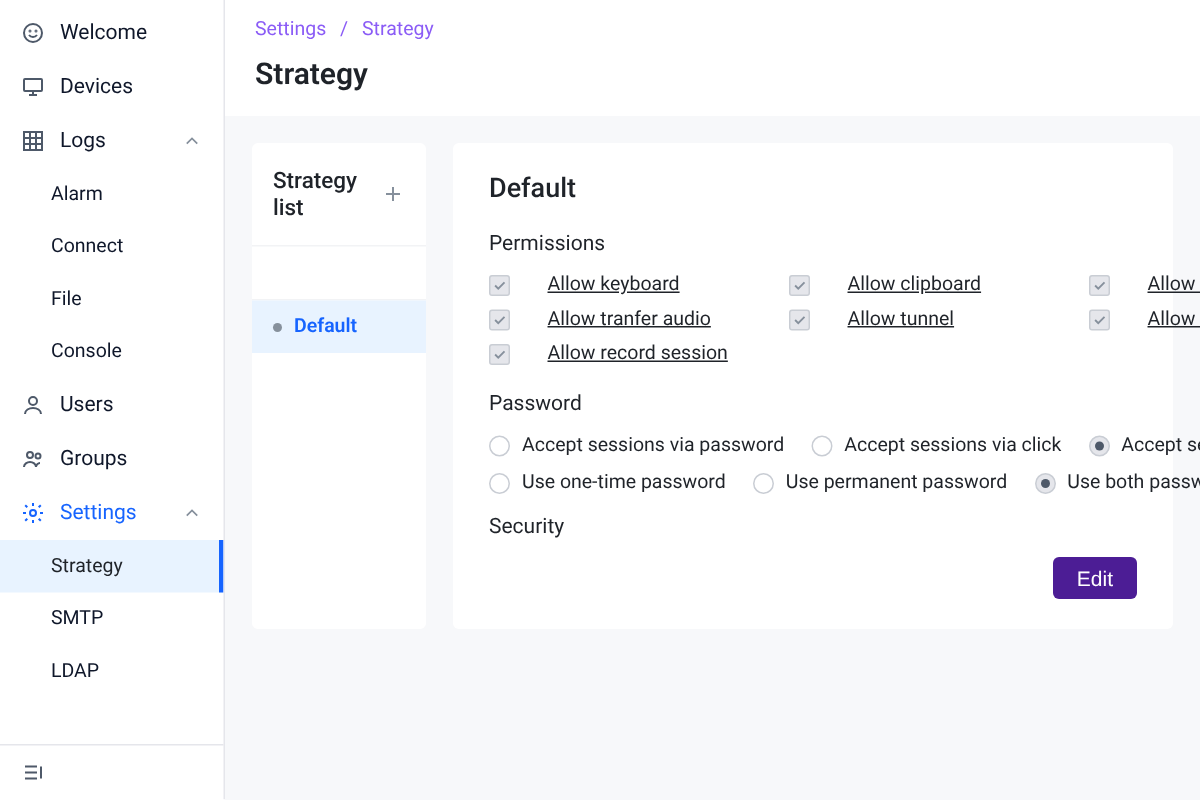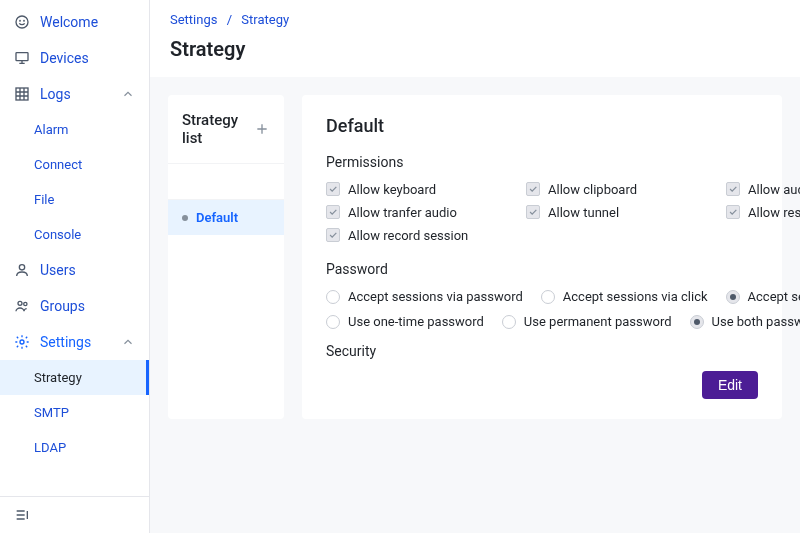--- a/index.html
+++ b/index.html
@@ -1,50 +1,50 @@
 <!DOCTYPE html>
 <html><head>
 <meta charset="utf-8">
 <style>
 * { box-sizing: border-box; margin: 0; padding: 0; }
 body { font-family: -apple-system, BlinkMacSystemFont, "Segoe UI", Roboto, sans-serif; font-size: 14px; color: #1f2329; background: #fff; }
 .app { display: flex; height: 533px; width: 800px; overflow: hidden; }
 .sidebar { width: 150px; border-right: 1px solid #e5e6eb; display: flex; flex-direction: column; background: #fff; }
 .sidebar-scroll { flex: 1; overflow-y: auto; padding-top: 4px; }
-.nav-item { display: flex; align-items: center; gap: 10px; padding: 10px 14px; cursor: pointer; font-size: 14px; color: #1d4ed8; position: relative; }
+.nav-item { display: flex; align-items: center; gap: 10px; padding: 10px 14px; cursor: pointer; font-size: 14px; color: #0f172a; position: relative; }
 .nav-item.sub { padding-left: 34px; font-size: 13px; }
 .nav-item.active-blue { color: #1664ff; }
 .nav-item.active { background: #e8f3ff; color: #1f2329; font-weight: 400; }
 .nav-item.active::after { content:''; position:absolute; right:0; top:0; bottom:0; width:3px; background:#1664ff; }
 .nav-item .icon { width: 16px; height: 16px; display: inline-flex; align-items: center; justify-content: center; color: #4e5969; flex-shrink:0; }
 .nav-item.active-blue .icon { color: #1664ff; }
 .nav-item .chev { margin-left: auto; width: 14px; height: 14px; color: #86909c; }
 .sidebar-bottom { border-top: 1px solid #e5e6eb; padding: 10px 14px; display:flex; }
 .sidebar-bottom .icon { width:16px; height:16px; color:#4e5969; }
 
 .main { flex: 1; display: flex; flex-direction: column; overflow: hidden; }
-.breadcrumb { padding: 12px 20px 0 20px; font-size: 13px; color: #1d4ed8; }
+.breadcrumb { padding: 12px 20px 0 20px; font-size: 13px; color: #8b5cf6; }
 .breadcrumb .sep { margin: 0 6px; }
 .page-title { padding: 10px 20px 16px 20px; font-size: 20px; font-weight: 600; color:#1f2329; }
 .content { flex:1; background: #f7f8fa; padding: 18px; overflow: auto; }
 .panel-row { display: flex; gap: 18px; }
 .strategy-list { width: 155px; background: #fff; border-radius: 4px; overflow: hidden; }
 .sl-header { display:flex; align-items:center; justify-content:space-between; padding: 16px 14px; font-size: 15px; font-weight: 500; border-bottom: 1px solid #f2f3f5; }
 .sl-header .plus { width:16px; height:16px; color:#86909c; cursor:pointer; }
 .sl-blank { height: 36px; border-bottom: 1px solid #f2f3f5; }
 .sl-item { display:flex; align-items:center; gap:8px; padding: 10px 14px; font-size: 13px; }
 .sl-item.selected { background: #e8f3ff; color:#1664ff; font-weight:600; }
 .sl-dot { width:6px; height:6px; border-radius:50%; background:#c9cdd4; }
 .sl-item.selected .sl-dot { background:#86909c; }
 
 .detail { flex:1; background:#fff; border-radius:4px; padding: 20px 24px; min-width: 480px; }
 .detail h2 { font-size: 18px; font-weight: 500; margin-bottom: 18px; }
 .section-label { font-size: 14px; font-weight: 400; color:#1f2329; margin: 6px 0 12px 0; }
 .perm-grid { display: grid; grid-template-columns: repeat(3, minmax(180px, 1fr)); row-gap: 8px; column-gap: 20px; margin-bottom: 18px; font-size: 13px; }
-.chk { display:flex; gap:8px; }
+.chk { display:flex; align-items:center; gap:25px;text-decoration:underline; }
 .box { width:14px; height:14px; border:1px solid #c9cdd4; border-radius:2px; display:inline-flex; align-items:center; justify-content:center; flex-shrink:0; }
 .box.checked { background:#e5e6eb; border-color:#c9cdd4; }
 .box.checked svg { color:#86909c; }
 .radio-row { display:flex; flex-wrap:nowrap; gap:18px; margin-bottom: 10px; font-size: 13px; white-space:nowrap; }
 .radio { display:flex; align-items:flex-end; gap:8px; }
 .rcircle { width:14px; height:14px; border:1px solid #c9cdd4; border-radius:50%; display:inline-flex; align-items:center; justify-content:center; flex-shrink:0; }
 .rcircle.sel { border-color:#c9cdd4; background:#e5e6eb; }
 .rcircle.sel .rdot { width:6px; height:6px; border-radius:50%; background:#4e5969; }
 .sec-list { display:flex; flex-direction:column; gap:8px; font-size:13px; margin-top:12px; margin-bottom: 18px; }
 .edit-row { display:flex; justify-content:flex-end; }

